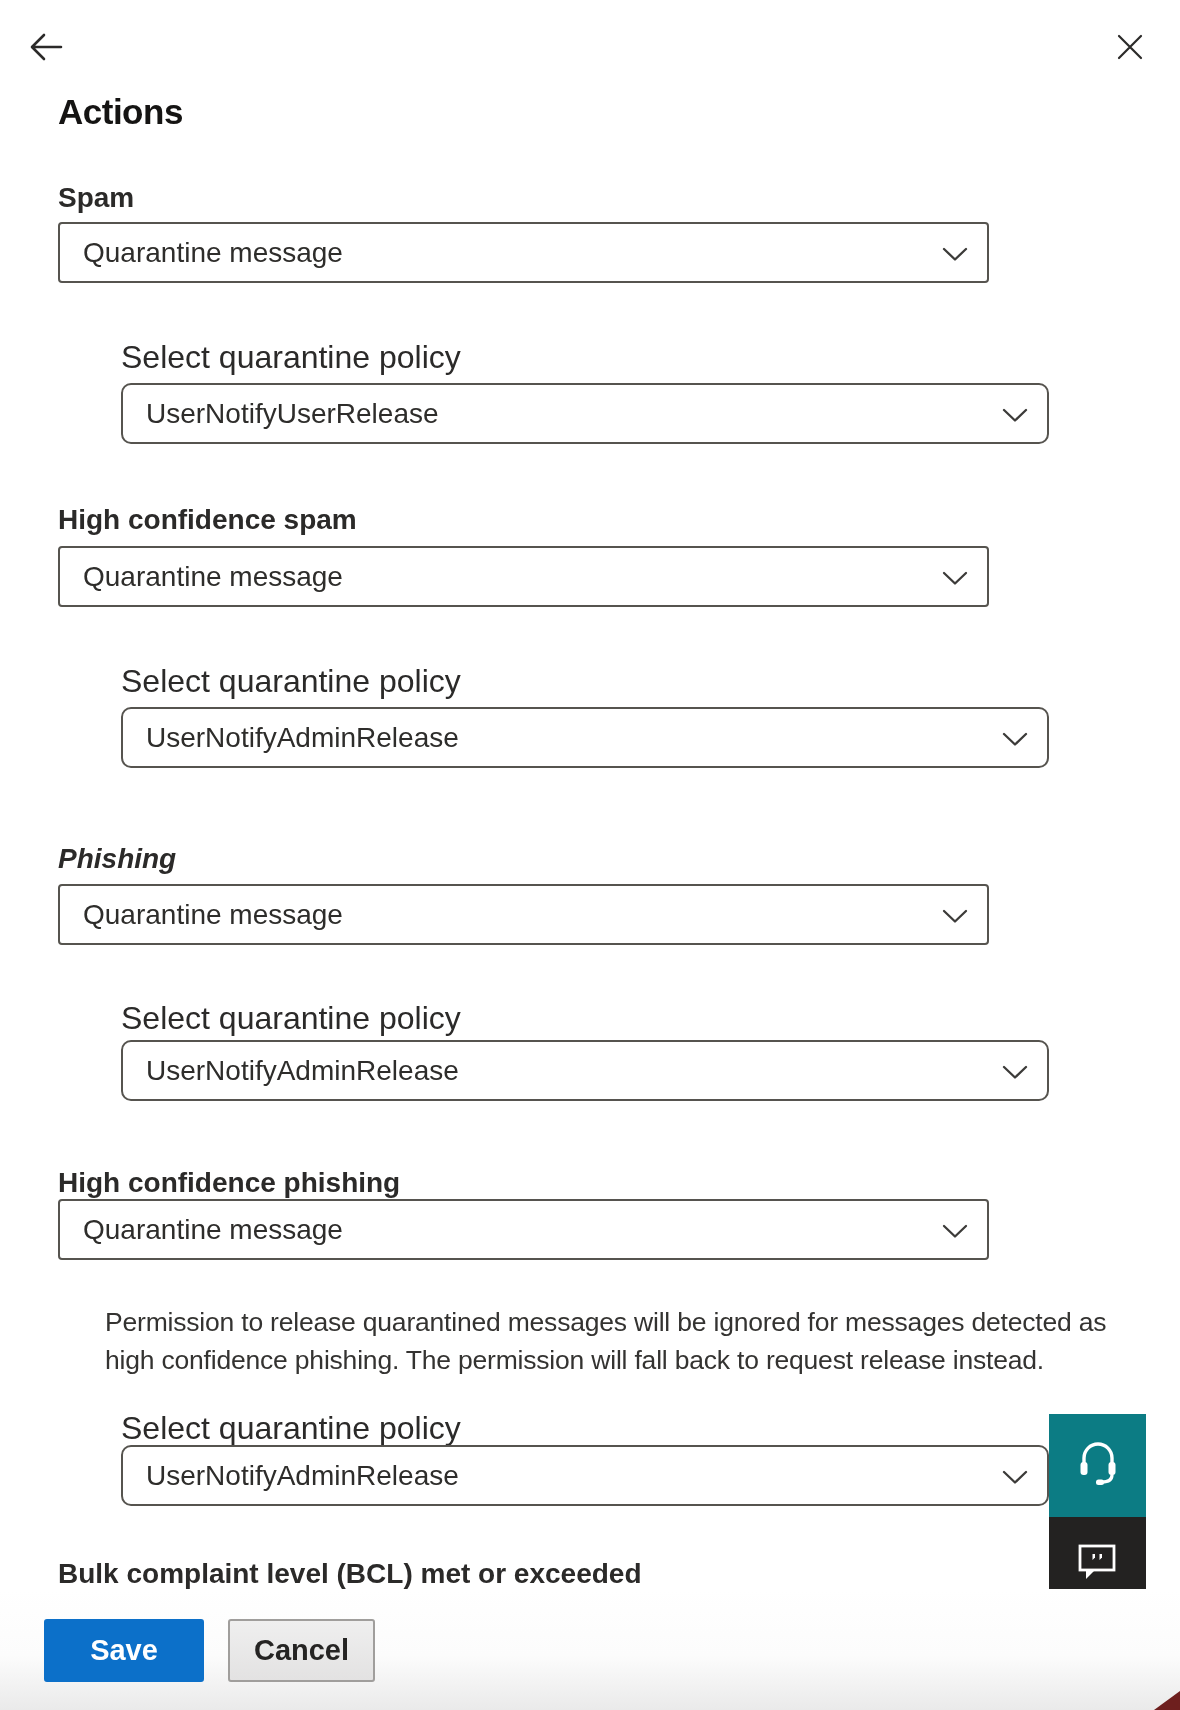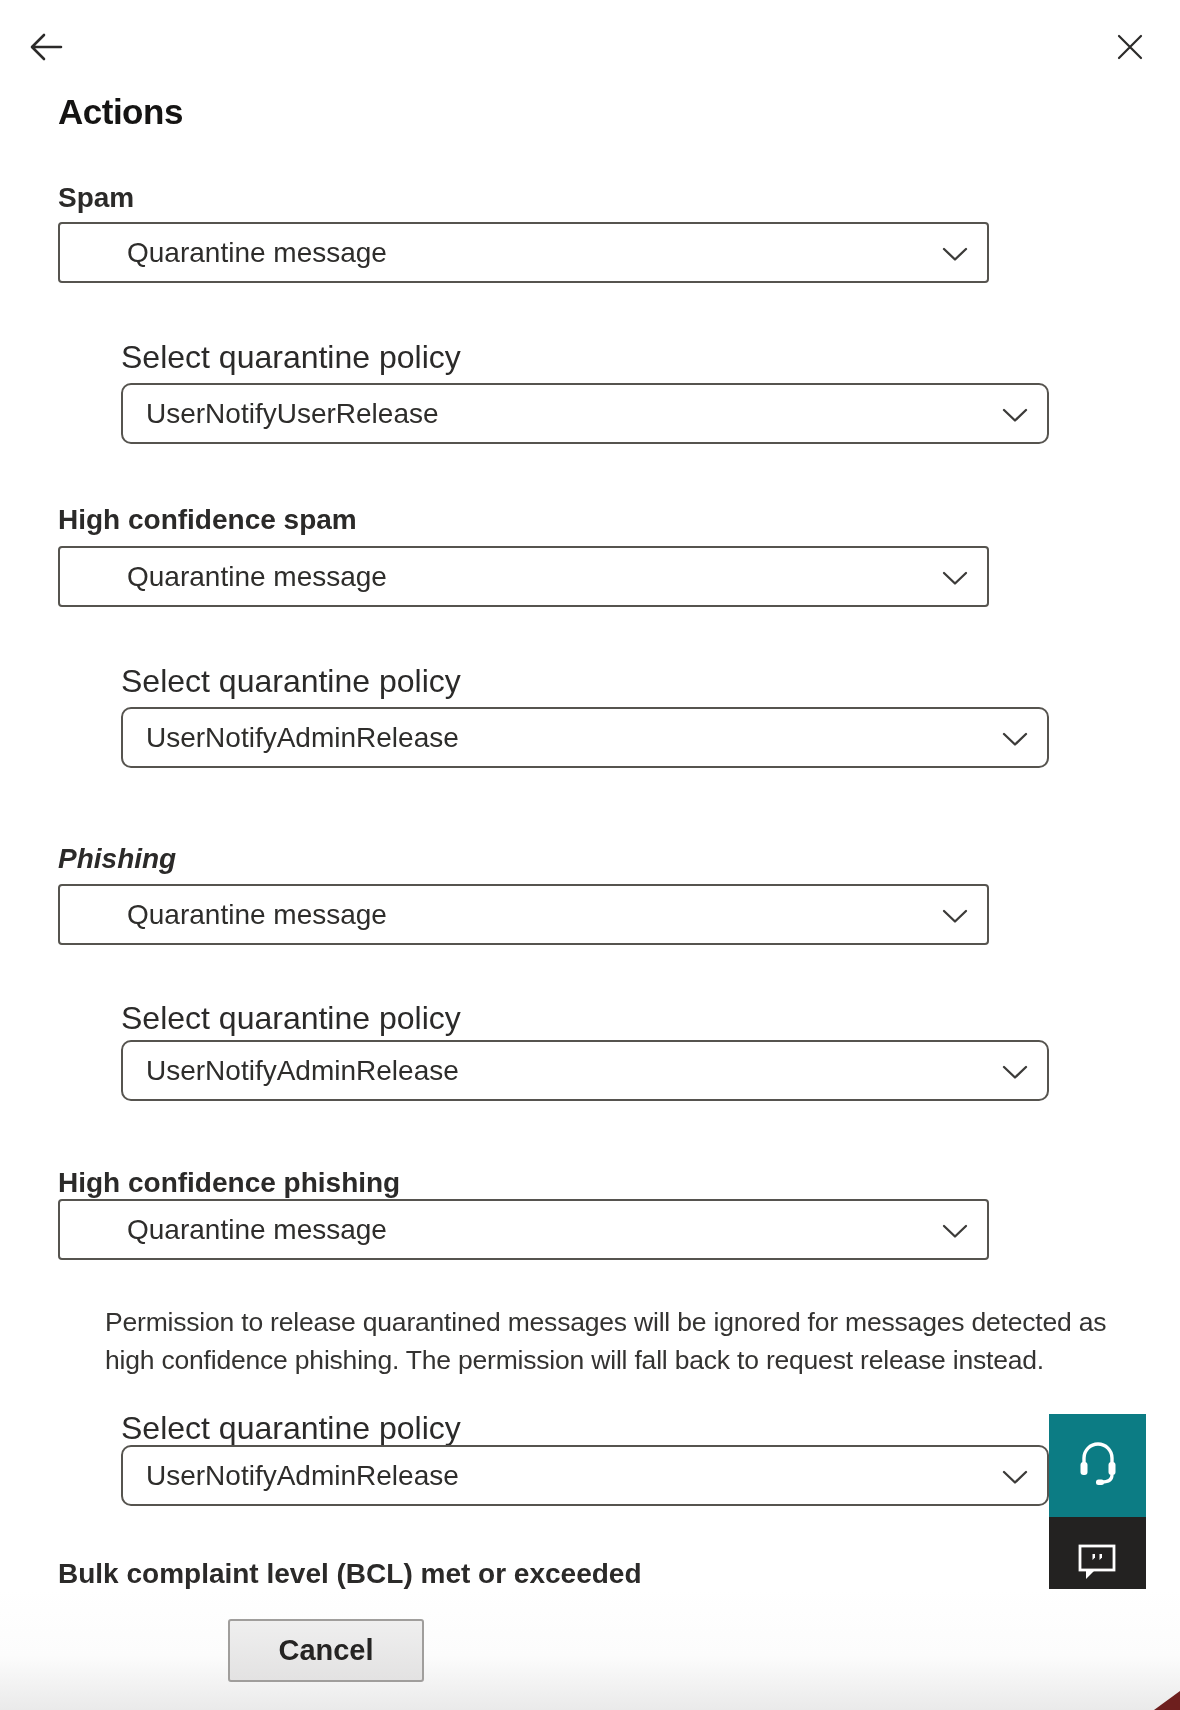--- a/index.html
+++ b/index.html
@@ -25,21 +25,21 @@
   .field-label{
     position:absolute;left:121px;
     font-size:32px;font-weight:400;color:#2b2a29;line-height:36px;white-space:nowrap;
   }
   
   .combo{
     position:absolute;box-sizing:border-box;height:61px;
     border:2px solid #56544f;border-radius:4px;background:#fff;
     display:flex;align-items:center;cursor:pointer;
   }
-  .combo.main{left:58px;width:931px;padding-left:44px;}
+  .combo.main{left:58px;width:931px;}
   .combo.nested{left:121px;width:928px;border-radius:10px;}
   .combo .val{
     padding-left:23px;font-size:28px;color:#2e2d2b;white-space:nowrap;
   }
   .combo .chev{position:absolute;right:19px;top:23px;}
   
   .note{
     position:absolute;left:58px;
     font-size:26.5px;font-weight:400;color:#343331;line-height:38px;white-space:nowrap;letter-spacing:-.2px;margin-left:47px;
   }
@@ -53,21 +53,21 @@
     position:absolute;left:0;top:1589px;width:1180px;height:121px;
     background:linear-gradient(180deg,#ffffff 0%,#fcfcfc 55%,#eaeaea 100%);
   }
   .btn{
     position:absolute;top:30px;height:63px;box-sizing:border-box;
     font-family:"Liberation Sans", sans-serif;
     font-size:29px;font-weight:600;border-radius:3px;cursor:pointer;
     display:flex;align-items:center;justify-content:center;
   }
   .btn-save{left:44px;width:160px;background:#0c70c9;border:2px solid #0c70c9;color:#ffffff;}
-  .btn-cancel{left:228px;width:196px;background:linear-gradient(180deg,#efefef,#e3e2e2);border:2px solid #a09e9c;color:#252423;}
+  .btn-cancel{left:228px;width:147px;background:linear-gradient(180deg,#efefef,#e3e2e2);border:2px solid #a09e9c;color:#252423;}
   
   .float-btn{
     position:absolute;left:1049px;width:97px;display:flex;align-items:center;justify-content:center;cursor:pointer;border:none;padding:0;
   }
   .float-help{top:1414px;height:103px;background:#0c7c84;}
   .float-feedback{top:1517px;height:95px;background:#232221;}
   
   .corner-artifact{
     position:absolute;right:0;bottom:0;width:26px;height:19px;
     background:#6e1f1e;
@@ -192,16 +192,17 @@
     <svg width="40" height="40" viewBox="0 0 40 40" fill="none">
       <rect x="2" y="3" width="34" height="24" stroke="#ffffff" stroke-width="2.8" fill="none"></rect>
       <path d="M8 27 V36 L17 27" fill="#ffffff"></path>
       <path d="M14.5 11 v6 l2.5 -2.5 v-3.5 z" fill="#ffffff"></path>
       <path d="M21.5 11 v6 l2.5 -2.5 v-3.5 z" fill="#ffffff"></path>
     </svg>
   </span>
 </button>
 
 <div class="footer">
+  <button class="btn btn-save">Save</button>
   <button class="btn btn-cancel">Cancel</button>
 </div>
 
 <div class="corner-artifact"></div>
 
 </body></html>

